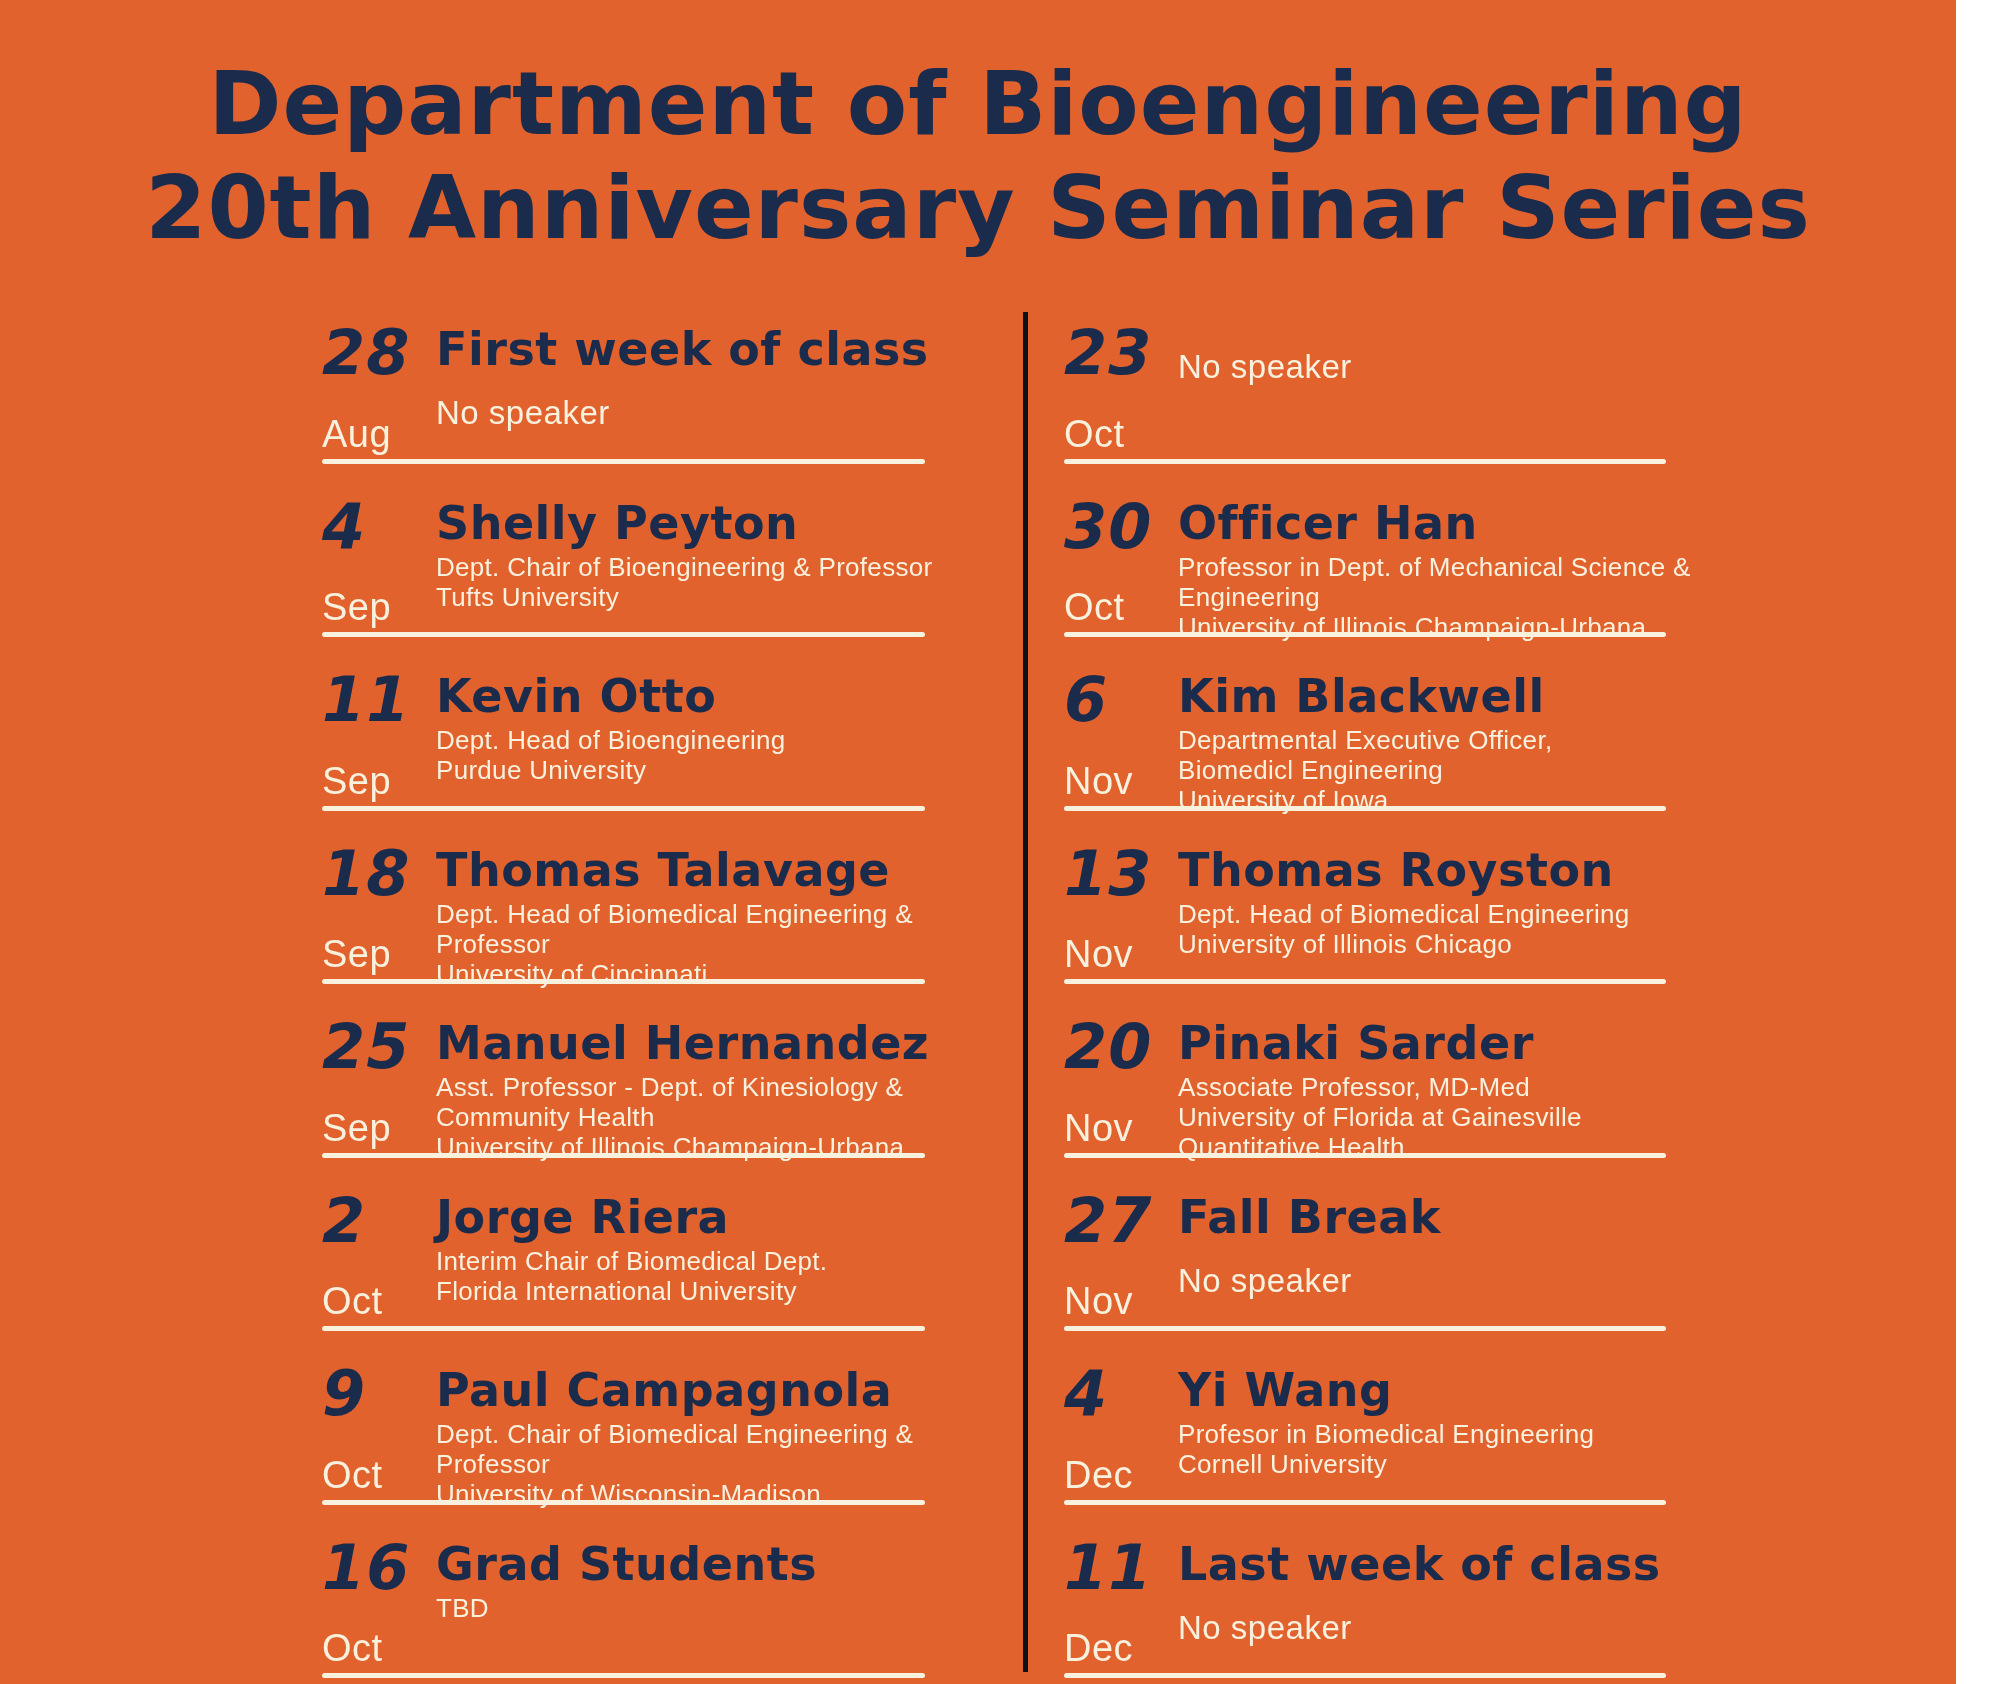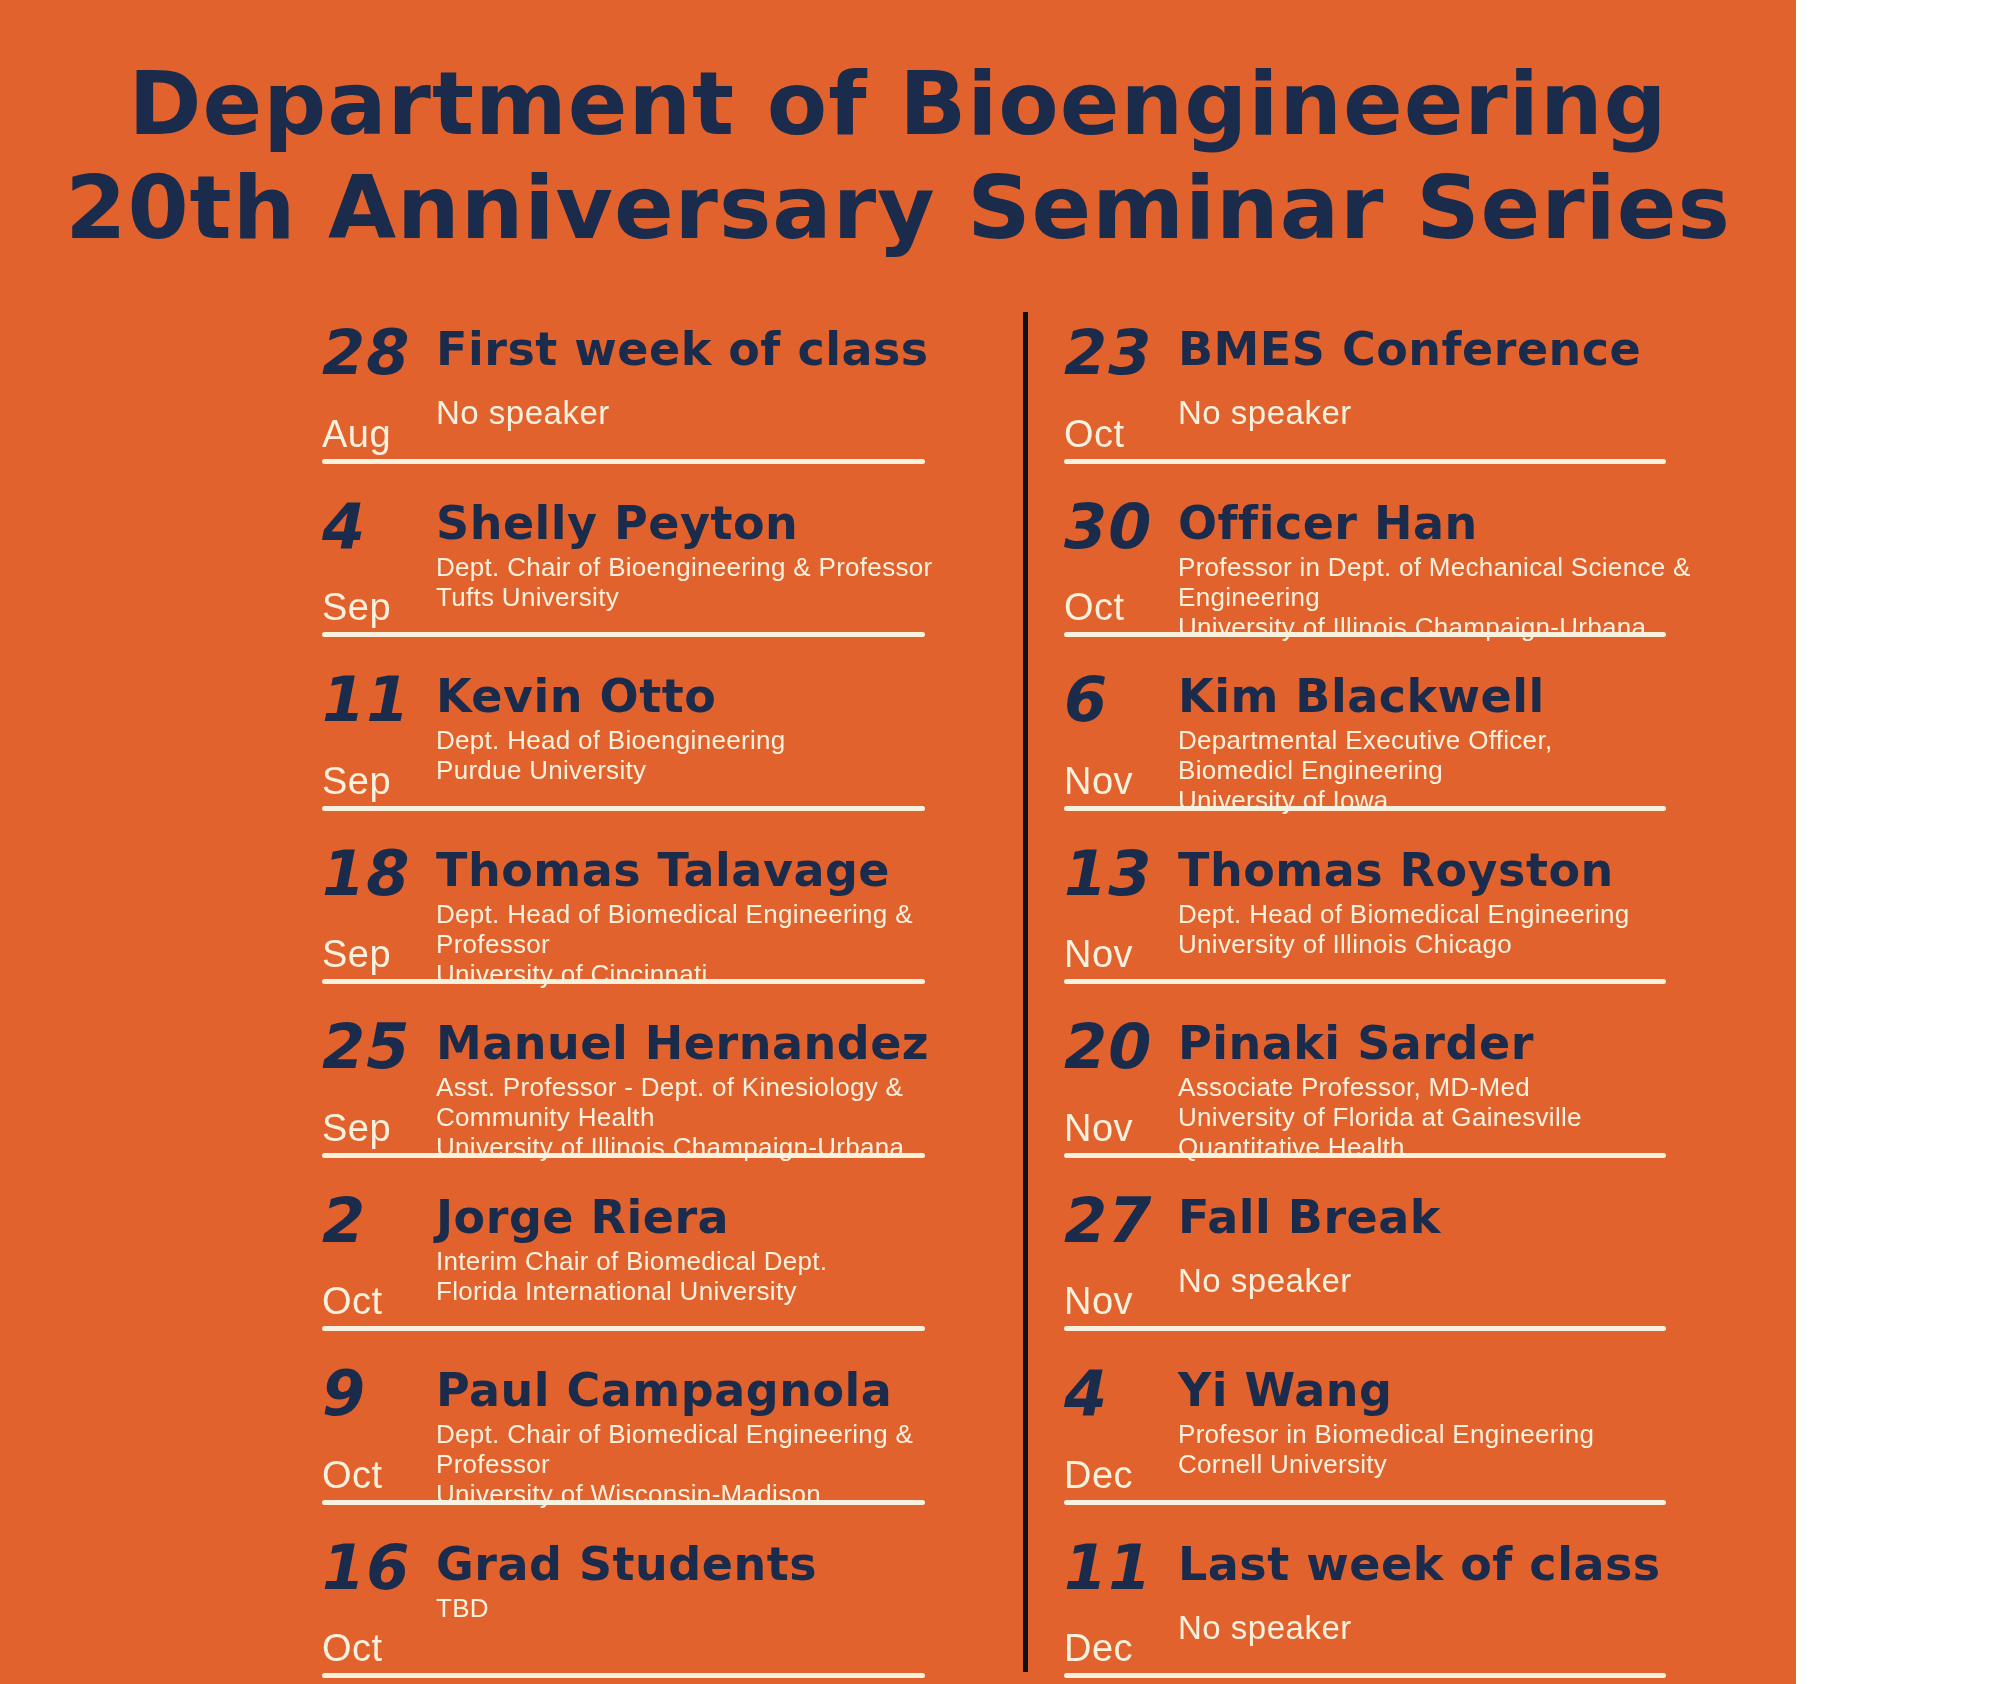--- a/index.html
+++ b/index.html
@@ -1,18 +1,18 @@
 <!DOCTYPE html>
 <html><head>
 <meta charset="utf-8">
 <style>
   html, body { margin: 0; padding: 0; }
   .page {
     position: relative;
-    width: 1796px;
+    width: 1956px;
     height: 1684px;
     background: #E2622E;
     overflow: hidden;
     font-family: "Liberation Sans", sans-serif;
   }
   .title-block {
     position: absolute;
     top: 52px;
     left: 0;
     width: 100%;
@@ -213,21 +213,20 @@
     <div class="divider"></div>
   </div>
 </div>
   <div class="column right" id="col-1">
   <div class="entry">
     <div class="date">
       <div class="day">23</div>
       <div class="month">Oct</div>
     </div>
     <div class="text">
-      <div class="entry-title">BMES Conference</div>
       <div class="subs">
             <div class="sub sub-line note">No speaker</div>
           </div>
     </div>
     <div class="divider"></div>
   </div>
 
   <div class="entry">
     <div class="date">
       <div class="day">30</div>

